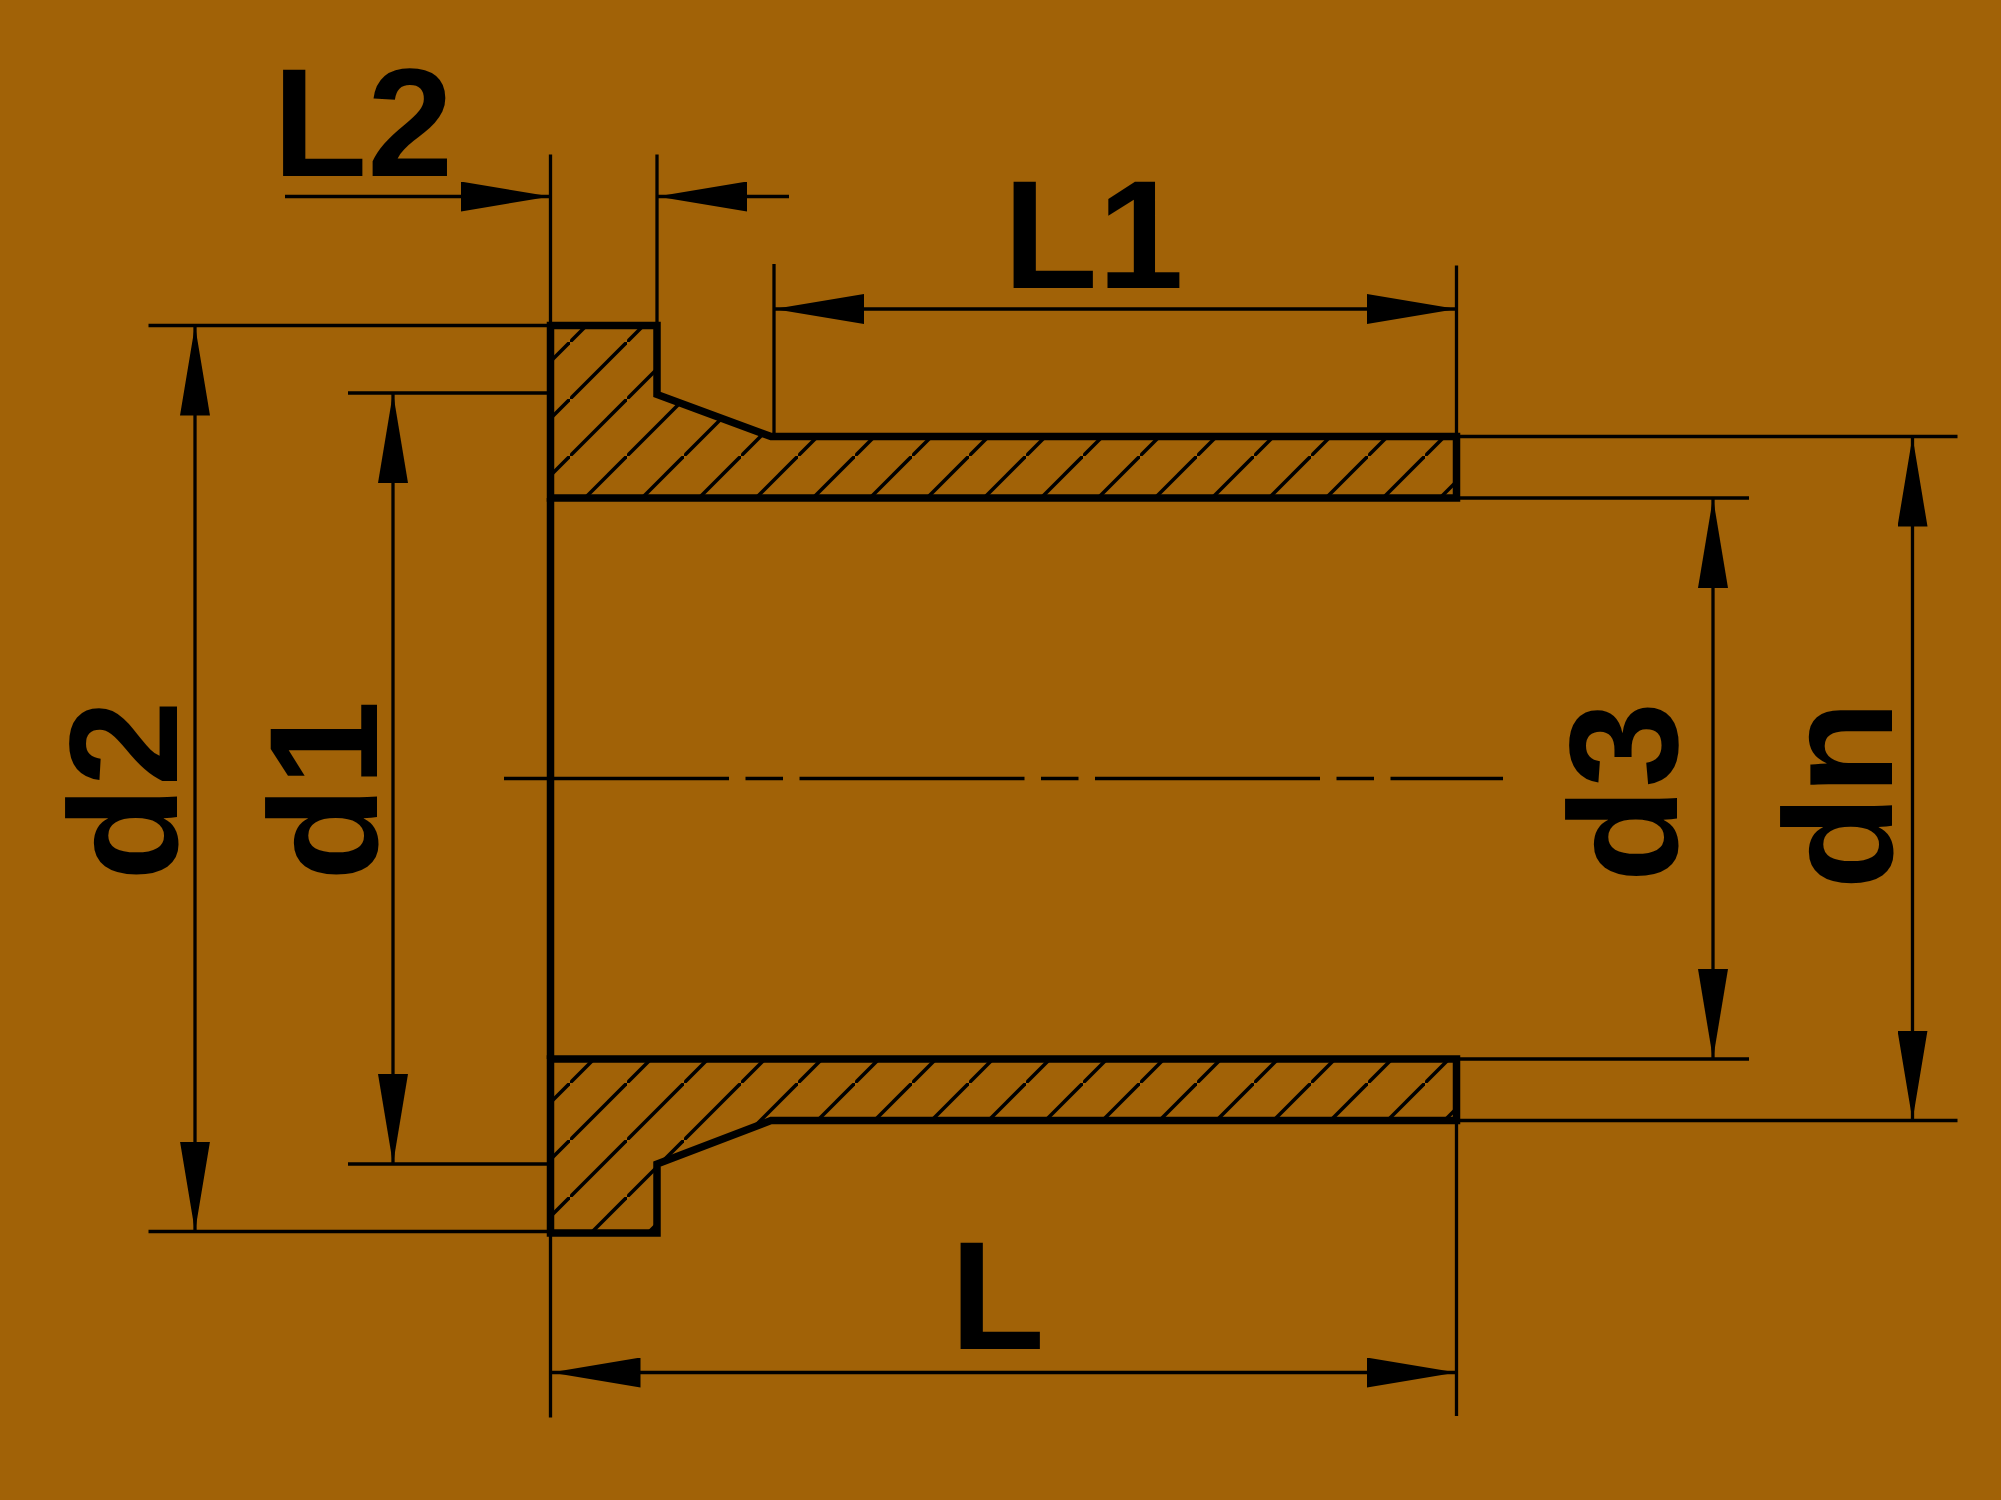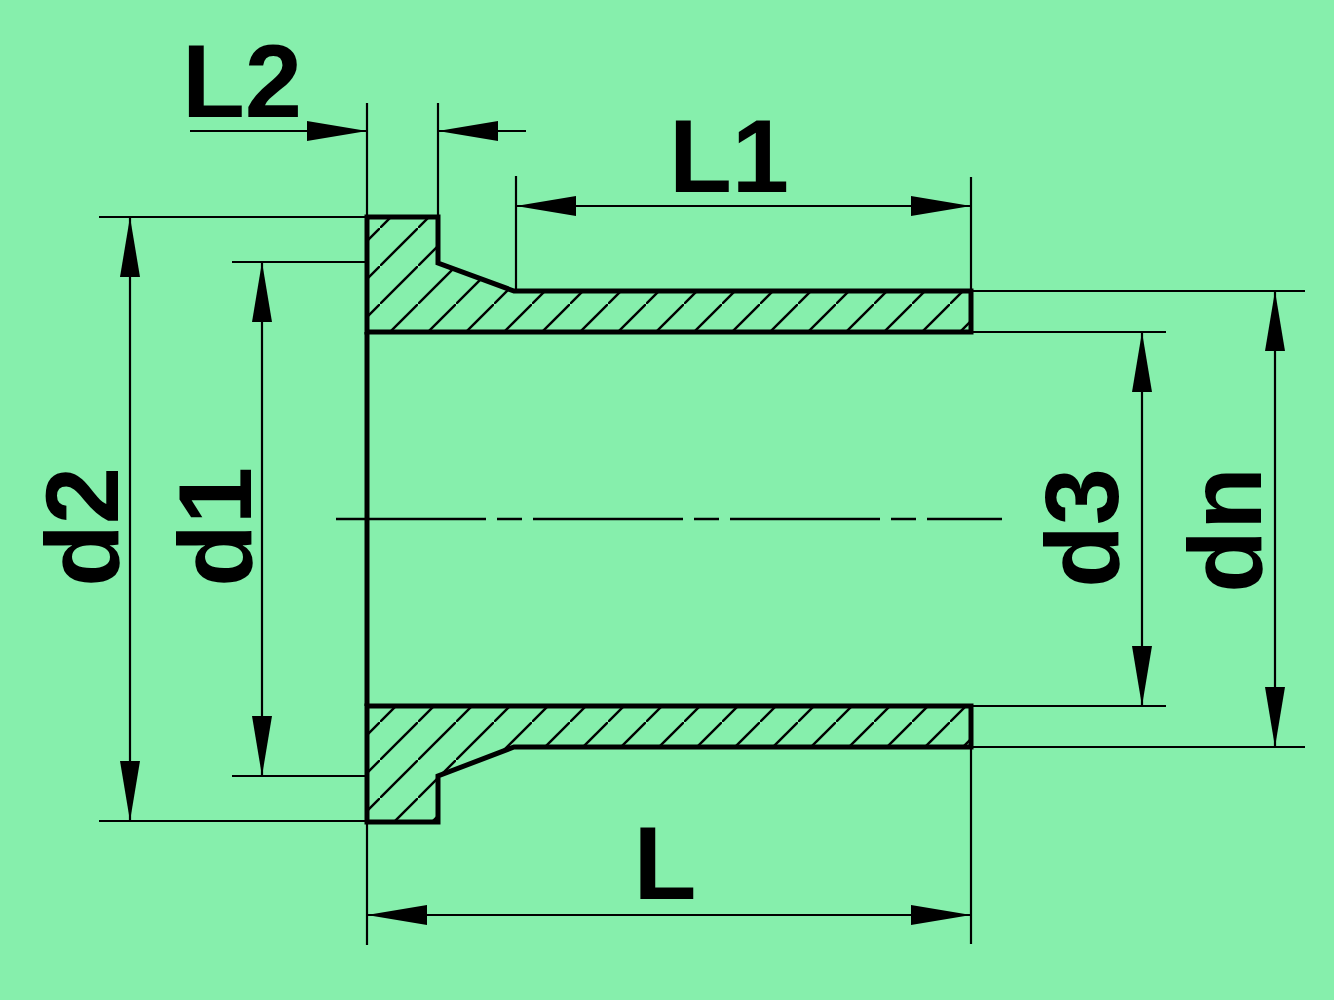--- a/index.html
+++ b/index.html
@@ -1,19 +1,19 @@
 <!DOCTYPE html>
 <html><head>
 <meta charset="utf-8">
 <style>
   html,body{margin:0;padding:0;background:#ffffff;}
   .page{
     position:relative;
     width:1334px;height:1000px;
-    background:#86efac;
+    background:#a16207;
     overflow:hidden;
     font-family:"Liberation Sans", sans-serif;
   }
   svg{display:block;}
   .heavy{stroke:#000000;stroke-width:5;fill:none;stroke-linejoin:miter;stroke-linecap:butt;}
   .section{stroke:#000000;stroke-width:5;stroke-linejoin:miter;}
   .thin{stroke:#000000;stroke-width:2.2;fill:none;stroke-linecap:butt;}
   .center{stroke:#000000;stroke-width:2.4;fill:none;}
   .dimtext{
     font-family:"Liberation Sans", sans-serif;

